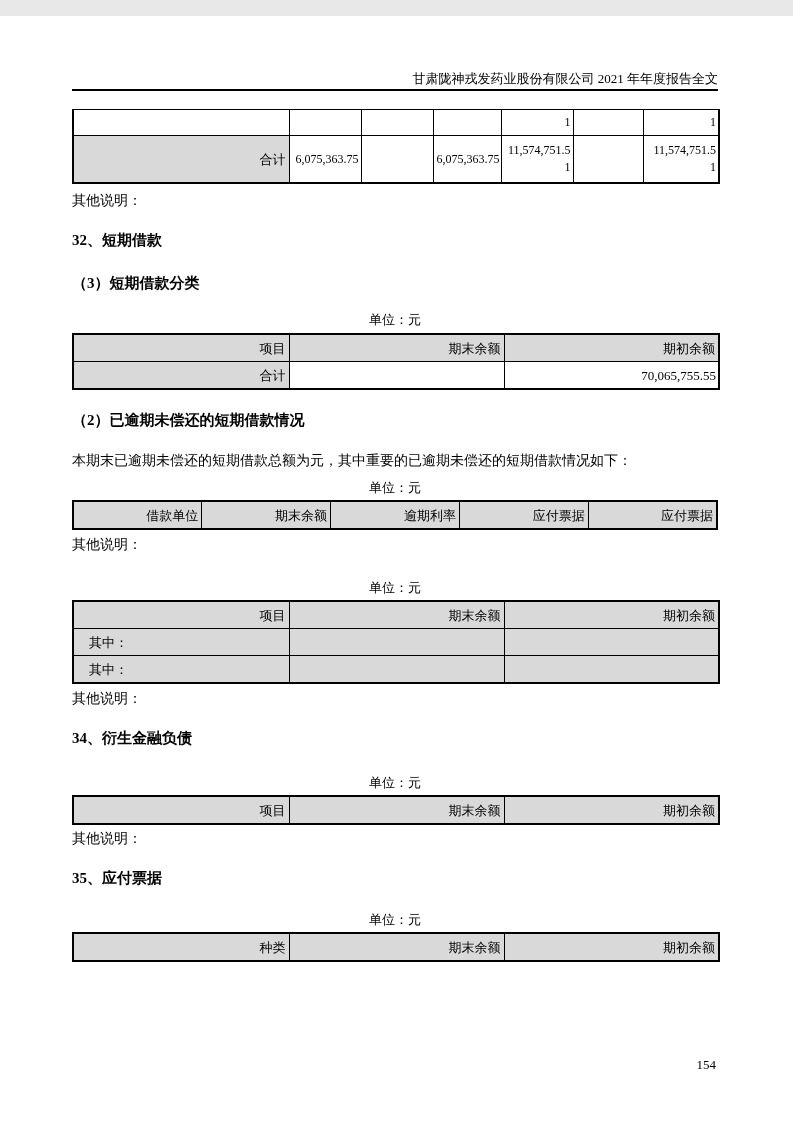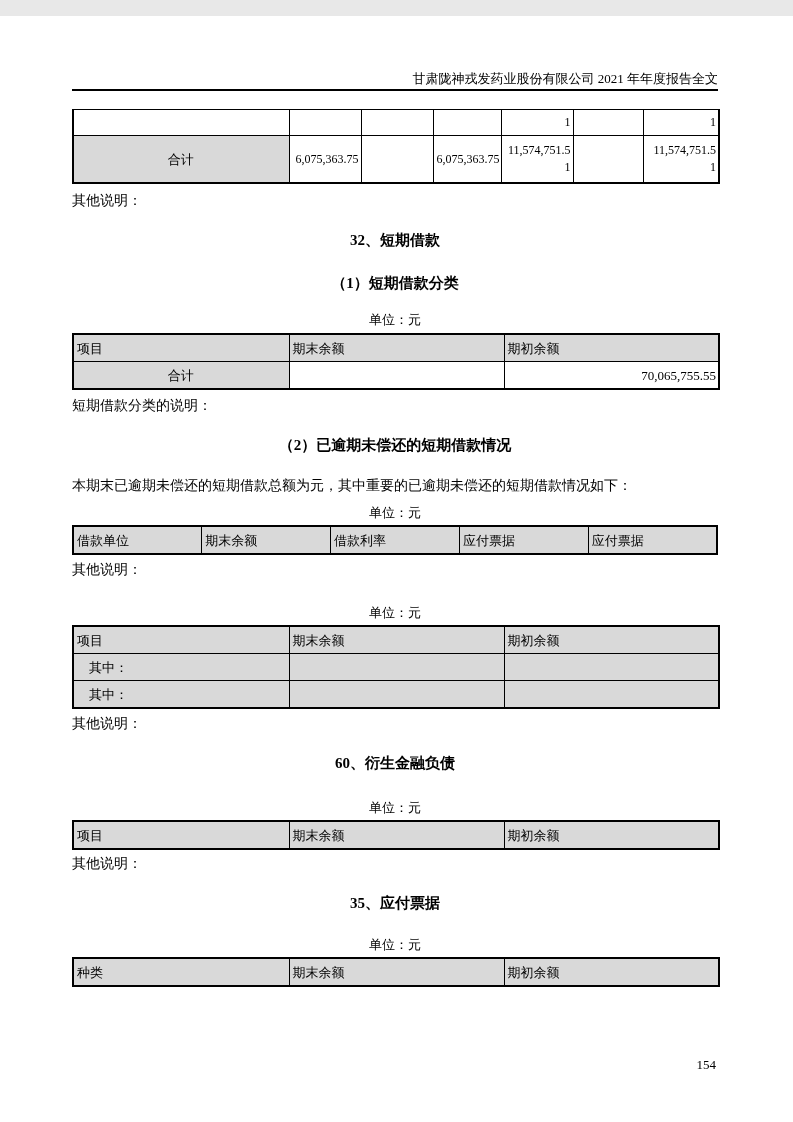--- a/index.html
+++ b/index.html
@@ -11,36 +11,36 @@
   .content { position:absolute; left:72px; top:0; width:646px; }
 
   .doc-header {
     padding-top:55px; padding-bottom:2px;
     text-align:right; font-size:13px; line-height:16px;
     border-bottom:2px solid #000;
   }
 
   table { border-collapse:collapse; table-layout:fixed; width:646px; border:2px solid #000; }
   td, th { border:1px solid #000; font-size:13px; line-height:17px; padding:0 3px; vertical-align:middle; overflow:hidden; font-weight:normal; }
-  th.hd { background:#d9d9d9; text-align:left; height:26px; }
-  td.lbl { background:#d9d9d9; text-align:center; padding-left:2px; }
+  th.hd { background:#d9d9d9; text-align:right; height:26px; }
+  td.lbl { background:#d9d9d9; text-align:right; padding-left:2px; }
   td.num { text-align:right; padding-right:2px; }
   tr.std td { height:26px; }
 
   .cont-table { border-top-width:1px; margin-top:18px; }
   .cont-table td.num { font-size:12px; }
   .cont-table tr.r1 td { height:25px; }
   .cont-table tr.r2 td { height:46px; }
 
   .sub-row td { background:#d9d9d9; height:26px; }
   .sub-row td.sublbl { padding-left:15px; text-align:left; }
 
   .note { font-size:14px; line-height:18px; }
   .para { font-size:14px; line-height:18px; }
-  .sec-title { font-size:15px; font-weight:bold; line-height:20px;text-align:center; }
+  .sec-title { font-size:15px; font-weight:bold; line-height:20px; }
   .unit-row { text-align:center; font-size:13px; line-height:17px; }
 
   .page-number { position:absolute; top:1042px; right:77px; font-size:13px; line-height:14px; }
 </style>
 </head>
 <body>
 
 <div class="page">
   <div class="content">
 
@@ -77,21 +77,21 @@
         <td></td>
         <td class="num"><span>11,574,751.5</span><br><span>1</span></td>
       </tr>
     </tbody>
       </table>
 
     <div class="note" style="margin-top:8px">其他说明：</div>
 
     <div class="sec-title" style="margin-top:20px">32、短期借款</div>
 
-    <div class="sec-title" style="margin-top:23px">（1）短期借款分类</div>
+    <div class="sec-title" style="margin-top:23px">（3）短期借款分类</div>
 
     <div class="unit-row" style="margin-top:18px">单位：元</div>
 
     <table style="margin-top:5px">
       <colgroup>
           <col style="width:216px">
           <col style="width:215px">
           <col style="width:215px">
         </colgroup>
       <tbody>
@@ -101,41 +101,40 @@
         <th class="hd">期初余额</th>
       </tr>
       <tr class="std">
         <td class="lbl">合计</td>
         <td class="num"></td>
         <td class="num">70,065,755.55</td>
       </tr>
     </tbody>
       </table>
 
-    <div class="note" style="margin-top:7px">短期借款分类的说明：</div>
 
     <div class="sec-title" style="margin-top:20px">（2）已逾期未偿还的短期借款情况</div>
 
     <div class="para" style="margin-top:22px">本期末已逾期未偿还的短期借款总额为元，其中重要的已逾期未偿还的短期借款情况如下：</div>
 
     <div class="unit-row" style="margin-top:9px">单位：元</div>
 
     <table style="margin-top:4px">
       <colgroup>
           <col style="width:20%">
           <col style="width:20%">
           <col style="width:20%">
           <col style="width:20%">
           <col style="width:20%">
         </colgroup>
       <tbody>
           <tr>
         <th class="hd">借款单位</th>
         <th class="hd">期末余额</th>
-        <th class="hd">借款利率</th>
+        <th class="hd">逾期利率</th>
         <th class="hd">应付票据</th>
         <th class="hd">应付票据</th>
       </tr>
     </tbody>
       </table>
 
     <div class="note" style="margin-top:6px">其他说明：</div>
 
 
     <div class="unit-row" style="margin-top:25px">单位：元</div>
@@ -160,21 +159,21 @@
       <tr class="sub-row">
         <td class="sublbl">其中：</td>
         <td></td>
         <td></td>
       </tr>
     </tbody>
       </table>
 
     <div class="note" style="margin-top:6px">其他说明：</div>
 
-    <div class="sec-title" style="margin-top:20px">60、衍生金融负债</div>
+    <div class="sec-title" style="margin-top:20px">34、衍生金融负债</div>
 
     <div class="unit-row" style="margin-top:26px">单位：元</div>
 
     <table style="margin-top:4px">
       <colgroup>
           <col style="width:216px">
           <col style="width:215px">
           <col style="width:215px">
         </colgroup>
       <tbody>

